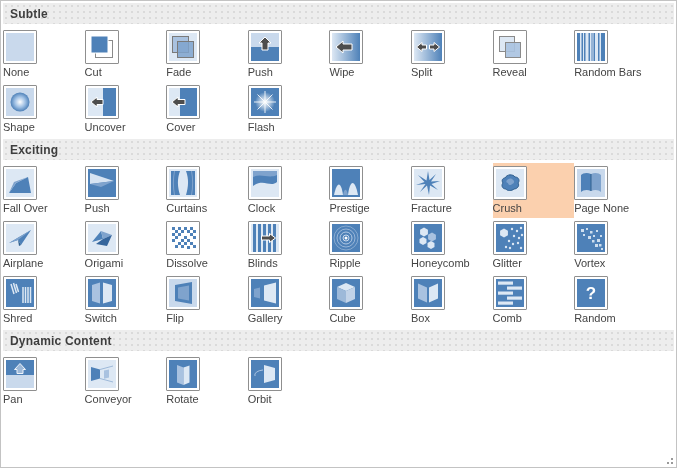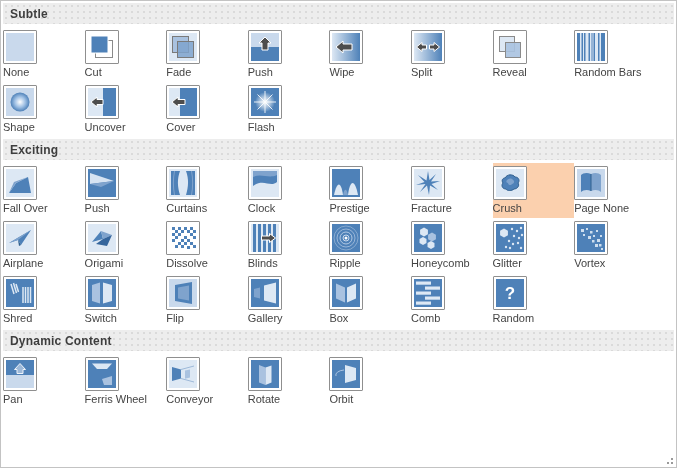--- a/index.html
+++ b/index.html
@@ -444,20 +444,31 @@
               <path d="M3 10 L9 8.5 V19.5 L3 18 Z" fill="#7fa3cd"></path>
               <path d="M13 6.5 L25 3.5 V24.5 L13 21.5 Z" fill="#dde8f4"></path>
             </svg>
           </div>
           <div class="label">Gallery</div>
         </div>
         <div class="cell">
           <div class="tile">
             <svg width="28" height="28" viewBox="0 0 28 28">
               <rect width="28" height="28" fill="#4e81b8"></rect>
+              <path d="M14 4 L23 8 L14 12 L5 8 Z" fill="#dde8f4"></path>
+              <path d="M5 8 L14 12 V24 L5 20 Z" fill="#9db9d9"></path>
+              <path d="M23 8 L14 12 V24 L23 20 Z" fill="#c2d3e8"></path>
+            </svg>
+          </div>
+          <div class="label">Cube</div>
+        </div>
+        <div class="cell">
+          <div class="tile">
+            <svg width="28" height="28" viewBox="0 0 28 28">
+              <rect width="28" height="28" fill="#4e81b8"></rect>
               <path d="M4 4.5 L13 8.5 V23.5 L4 19.5 Z" fill="#a9c2e0"></path>
               <path d="M24 4.5 L15 8.5 V23.5 L24 19.5 Z" fill="#dde8f4"></path>
             </svg>
           </div>
           <div class="label">Box</div>
         </div>
         <div class="cell">
           <div class="tile">
             <svg width="28" height="28" viewBox="0 0 28 28">
               <rect width="28" height="28" fill="#4e81b8"></rect>
@@ -486,30 +497,20 @@
       <div class="items">
         <div class="cell">
           <div class="tile">
             <svg width="28" height="28" viewBox="0 0 28 28">
               <rect width="28" height="28" fill="#c9d9ec"></rect>
               <rect width="28" height="15" fill="#4e81b8"></rect>
               <path d="M14 3.5 L19.5 9.5 H17 V13.5 H11 V9.5 H8.5 Z" fill="#9db9d9" stroke="#eef3fa"></path>
             </svg>
           </div>
           <div class="label">Pan</div>
-        </div>
-        <div class="cell">
-          <div class="tile">
-            <svg width="28" height="28" viewBox="0 0 28 28">
-              <rect width="28" height="28" fill="#4e81b8"></rect>
-              <path d="M4 3.5 L24 3.5 L19 9 L9 9 Z" fill="#dde8f4"></path>
-              <path d="M14 19 L24 16 V25 L16 25 Z" fill="#a9c2e0"></path>
-            </svg>
-          </div>
-          <div class="label">Ferris Wheel</div>
         </div>
         <div class="cell">
           <div class="tile">
             <svg width="28" height="28" viewBox="0 0 28 28">
               <rect width="28" height="28" fill="#dde8f4"></rect>
               <path d="M3 7 L12 9.5 V18.5 L3 21 Z" fill="#4e81b8"></path>
               <path d="M12 9.5 L25 6 M12 18.5 L25 22" stroke="#9db9d9" fill="none"></path>
               <path d="M16 10.6 L21 9.4 V17.6 L16 18.8 Z" fill="#a9c2e0"></path>
             </svg>
           </div>

